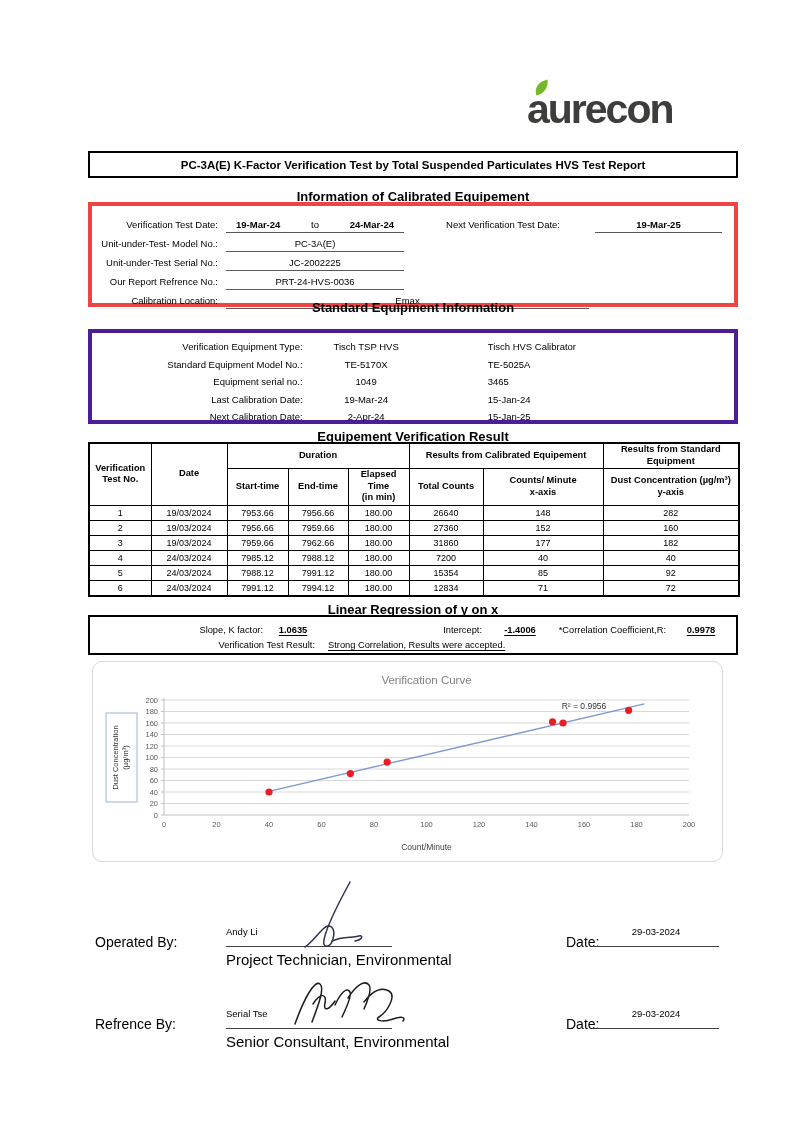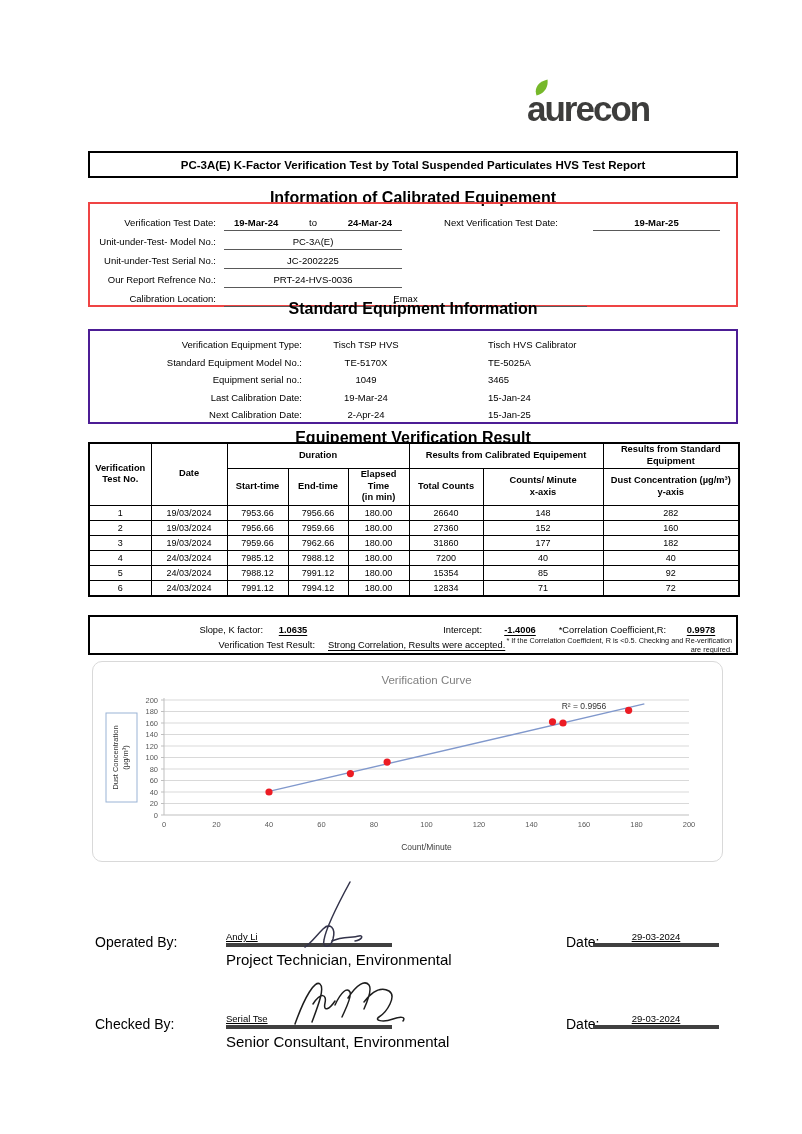--- a/index.html
+++ b/index.html
@@ -7,44 +7,44 @@
   .page {
     position:relative; width:802px; height:1134px; margin:0 auto;
     background:#fff; color:#000;
     font-family:"Liberation Sans", sans-serif; font-size:9.5px;
     overflow:hidden;
   }
   .b { font-weight:bold; }
 
   
   #logo { position:absolute; left:527px; top:84px; width:182px; height:50px; }
-  #logo .logo-text { font-size:35px; font-weight:bold; color:#3d3d3c; letter-spacing:-2px; line-height:50px; }
+  #logo .logo-text { font-size:41px; font-weight:bold; color:#3d3d3c; letter-spacing:-2px; line-height:50px; }
   #logo .leaf { position:absolute; left:7px; top:-5px; }
 
   
   #title-box {
     position:absolute; left:88px; top:151px; width:650px; height:27px;
     border:2px solid #000; display:flex; align-items:center; justify-content:center;
     font-weight:bold; font-size:11.5px;
   }
-  .section-title { position:absolute; left:88px; width:650px; text-align:center; font-weight:bold; font-size:16px; }
-
-  
-  #info-box { position:absolute; left:88px; top:202px; width:650px; height:105px; border:2px solid #ef4444; padding-top:8px; }
+  .section-title { position:absolute; left:88px; width:650px; text-align:center; font-weight:bold; font-size:13px; }
+
+  
+  #info-box { position:absolute; left:88px; top:202px; width:650px; height:105px; border:4px solid #ef4444; padding-top:8px; }
   .irow { display:flex; height:19px; align-items:flex-end; }
   .ilabel  { width:126px; text-align:right; padding-bottom:3px; }
   .ilabel2 { width:156px; text-align:right; padding-bottom:3px; }
   .ifield { border-bottom:1px solid #595959; margin-left:8px; display:flex; align-items:flex-end; justify-content:center; padding-bottom:2px; }
   .fA { width:178px; justify-content:space-between; padding-left:10px; padding-right:10px; }
   .fA.center { justify-content:center; padding-left:0; padding-right:0; }
   .fB { width:127px; margin-left:35px; }
   .fLong { width:363px; }
 
   
-  #std-box { position:absolute; left:88px; top:329px; width:650px; height:95px; border:2px solid #4c1d95; padding-top:5px; }
+  #std-box { position:absolute; left:88px; top:329px; width:650px; height:95px; border:4px solid #4c1d95; padding-top:5px; }
   .srow { display:flex; height:17.5px; align-items:center; }
   .slabel { width:212px; text-align:right; }
   .scol1 { width:128px; text-align:center; }
   .scol2 { width:248px; margin-left:58px; text-align:left; }
 
   
   #result-table { position:absolute; left:88px; top:442px; width:650px; border-collapse:collapse; border:2px solid #000; table-layout:fixed; background:#fff; }
   #result-table th, #result-table td { border:1px solid #000; text-align:center; vertical-align:middle; padding:0 2px; }
   #result-table thead tr.h1 { height:25px; }
   #result-table thead tr.h2 { height:37px; }
@@ -62,21 +62,21 @@
   .rv4{margin-left:13px;text-decoration:underline;text-underline-offset:2px;}
   .rnote{flex:1;text-align:right;font-size:7.3px;padding-right:4px;color:#111;}
   .uval{font-weight:bold;text-decoration:underline;text-underline-offset:2px;}
 
   
   #chart-box { position:absolute; left:92px; top:661px; width:631px; height:201px; border:1px solid #d9d9d9; border-radius:10px; background:#fff; }
   #chart-svg { position:absolute; left:0; top:0; }
   #chart-svg text { font-family:"Liberation Sans", sans-serif; }
 
   
-  .sig-line { position:absolute; border-bottom:4px solid #404040; display:flex; align-items:flex-end;text-decoration:underline; }
+  .sig-line { position:absolute; border-bottom:1px solid #404040; display:flex; align-items:center; }
   .sig-line.center { justify-content:center; }
   .sig-name { padding-bottom:1px; }
   .role { position:absolute; font-size:15px; }
   .siglabel { position:absolute; font-size:14px; }
   .sig-svg { position:absolute; }
 </style>
 </head>
 <body>
 
 <div class="page">
@@ -249,33 +249,33 @@
           <td>7991.12</td>
           <td>7994.12</td>
           <td>180.00</td>
           <td>12834</td>
           <td>71</td>
           <td>72</td>
       </tr>
     </tbody>
   </table>
 
+  <div class="section-title" style="top:602px;">Linear Regression of y on x</div>
   <div id="regression-box">
     <div class="rrow">
       <div class="rl1">Slope, K factor:</div>
       <div class="rv1"><span class="uval">1.0635</span></div>
       <div class="rl2">Intercept:</div>
       <div class="rv2"><span class="uval">-1.4006</span></div>
       <div class="rl3">*Correlation Coefficient,R:</div>
       <div class="rv3"><span class="uval">0.9978</span></div>
     </div>
     <div class="rrow">
       <div class="rl4">Verification Test Result:</div>
       <div class="rv4">Strong Correlation, Results were accepted.</div>
-      <div class="rnote">* If the Correlation Coefficient, R is &lt;0.5. Checking and Re-verification are required.</div>
     </div>
   </div>
 
   <div id="chart-box">
     <svg id="chart-svg" width="631" height="201" viewBox="0 0 631 201">
         <line x1="71" y1="153" x2="596" y2="153" stroke="#bfbfbf" stroke-width="1"></line>
         <line x1="68" y1="153" x2="71" y2="153" stroke="#bfbfbf" stroke-width="1"></line>
         <text x="65" y="155.6" font-size="7.5" fill="#595959" text-anchor="end">0</text>
         <line x1="71" y1="141.5" x2="596" y2="141.5" stroke="#d9d9d9" stroke-width="1"></line>
         <line x1="68" y1="141.5" x2="71" y2="141.5" stroke="#bfbfbf" stroke-width="1"></line>
@@ -342,21 +342,21 @@
   <svg class="sig-svg" style="left:280px; top:878px;" width="115" height="72" viewBox="0 0 115 72">
     <path d="M70,4 C58,26 46,50 44,62 C42,70 50,71 53,61 C56,50 50,44 43,51 C36,58 30,66 25,69" fill="none" stroke="#33334a" stroke-width="1.5" stroke-linecap="round"></path>
     <path d="M52,63 C62,58 72,60 79,58 C84,57 82,62 75,63" fill="none" stroke="#33334a" stroke-width="1.5" stroke-linecap="round"></path>
   </svg>
   <div class="role" style="left:226px; top:951px;">Project Technician, Environmental</div>
   <div class="siglabel" style="left:566px; top:934px;">Date:</div>
   <div class="sig-line center" style="left:593px; top:918px; width:126px; height:29px;">
     <span class="sig-name">29-03-2024</span>
   </div>
 
-  <div class="siglabel" style="left:95px; top:1016px;">Checked By:</div>
+  <div class="siglabel" style="left:95px; top:1016px;">Refrence By:</div>
   <div class="sig-line" style="left:226px; top:1000px; width:166px; height:29px;">
     <span class="sig-name">Serial Tse</span>
   </div>
   <svg class="sig-svg" style="left:285px; top:972px;" width="140" height="60" viewBox="0 0 140 60">
     <path d="M10,52 C20,24 30,8 35,12 C40,16 33,34 27,50 M28,32 C36,20 42,22 40,31 C38,40 44,38 50,29 M50,33 C56,20 62,15 65,20 C67,25 61,36 57,45 M63,26 C72,12 80,8 84,13 C87,17 83,28 79,37 M79,30 C88,18 97,15 104,19 C112,24 102,40 94,45 C89,48 97,51 108,47 C116,44 121,45 118,49" fill="none" stroke="#1d1d1d" stroke-width="1.5" stroke-linecap="round"></path>
   </svg>
   <div class="role" style="left:226px; top:1033px;">Senior Consultant, Environmental</div>
   <div class="siglabel" style="left:566px; top:1016px;">Date:</div>
   <div class="sig-line center" style="left:593px; top:1000px; width:126px; height:29px;">
     <span class="sig-name">29-03-2024</span>

